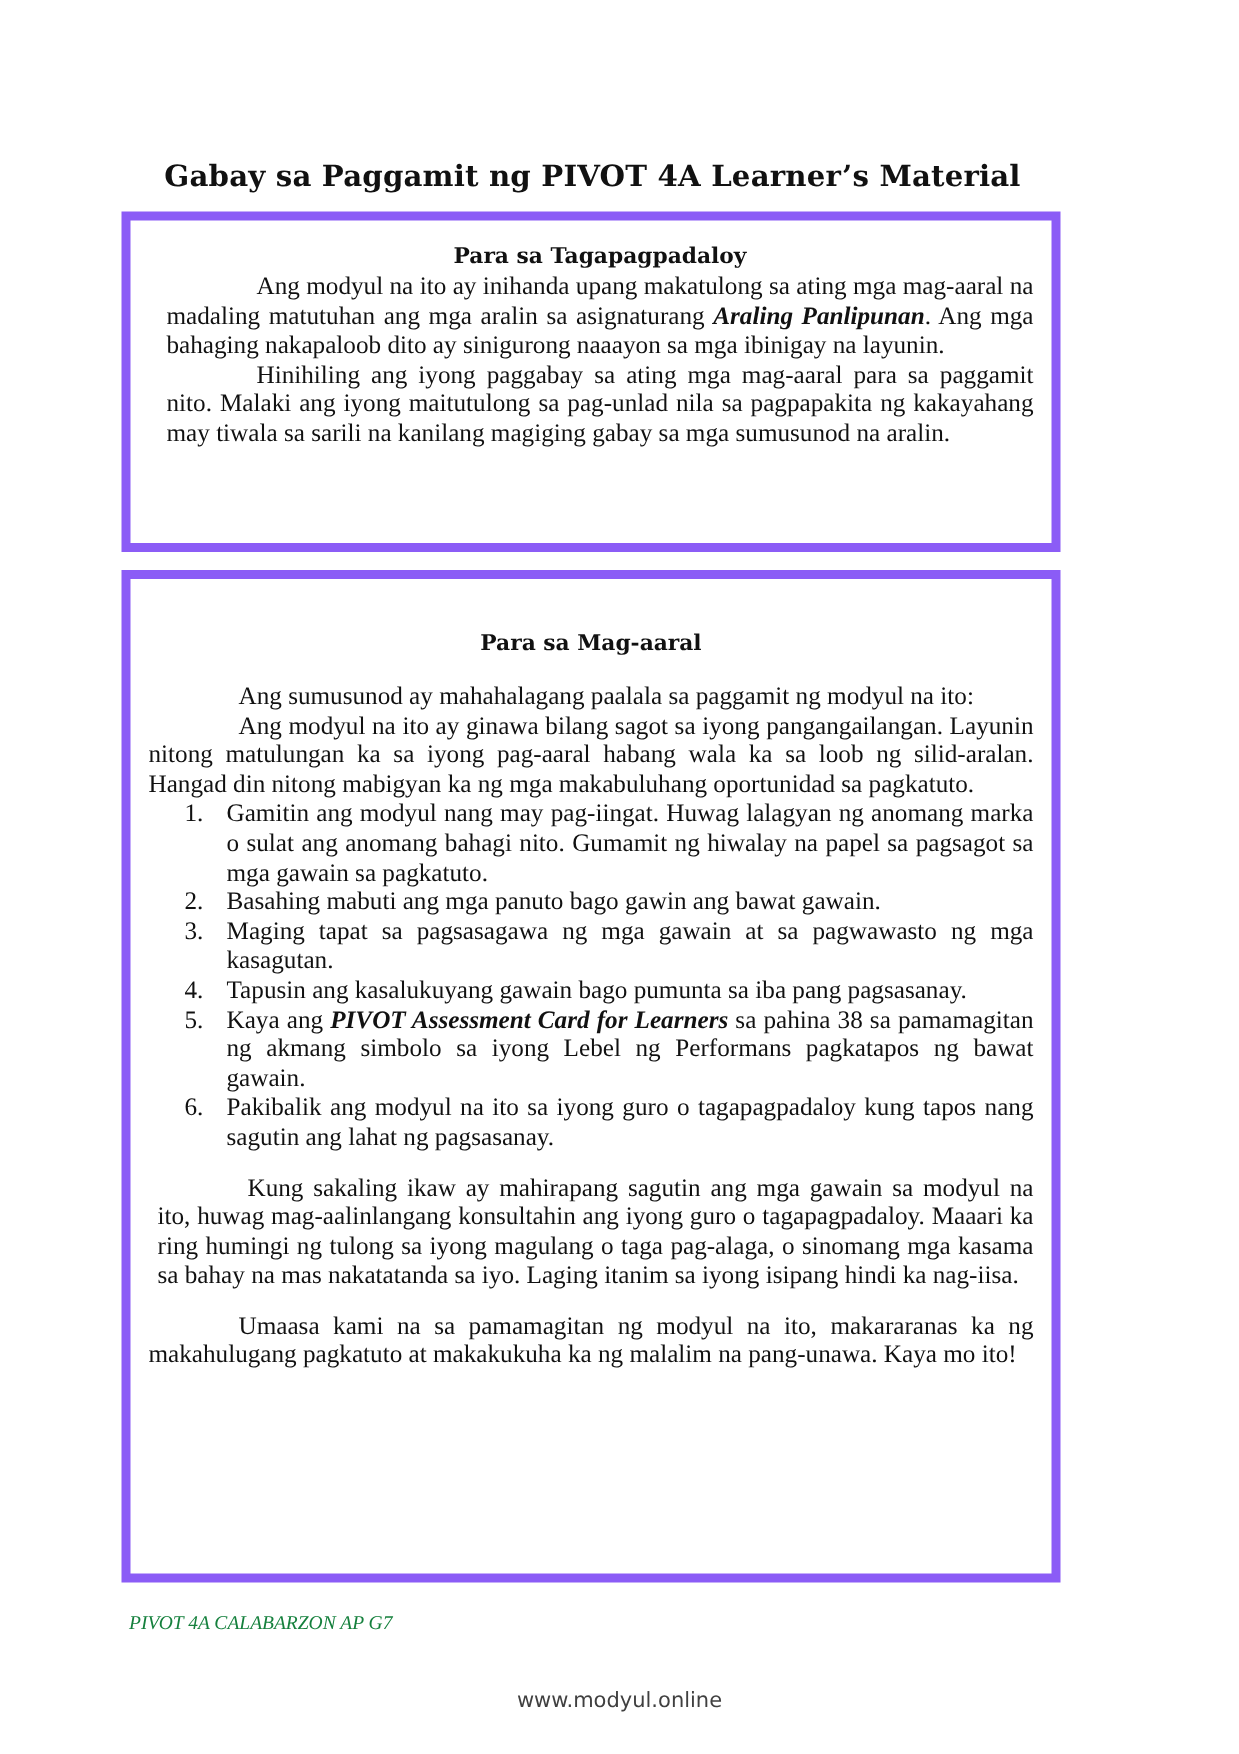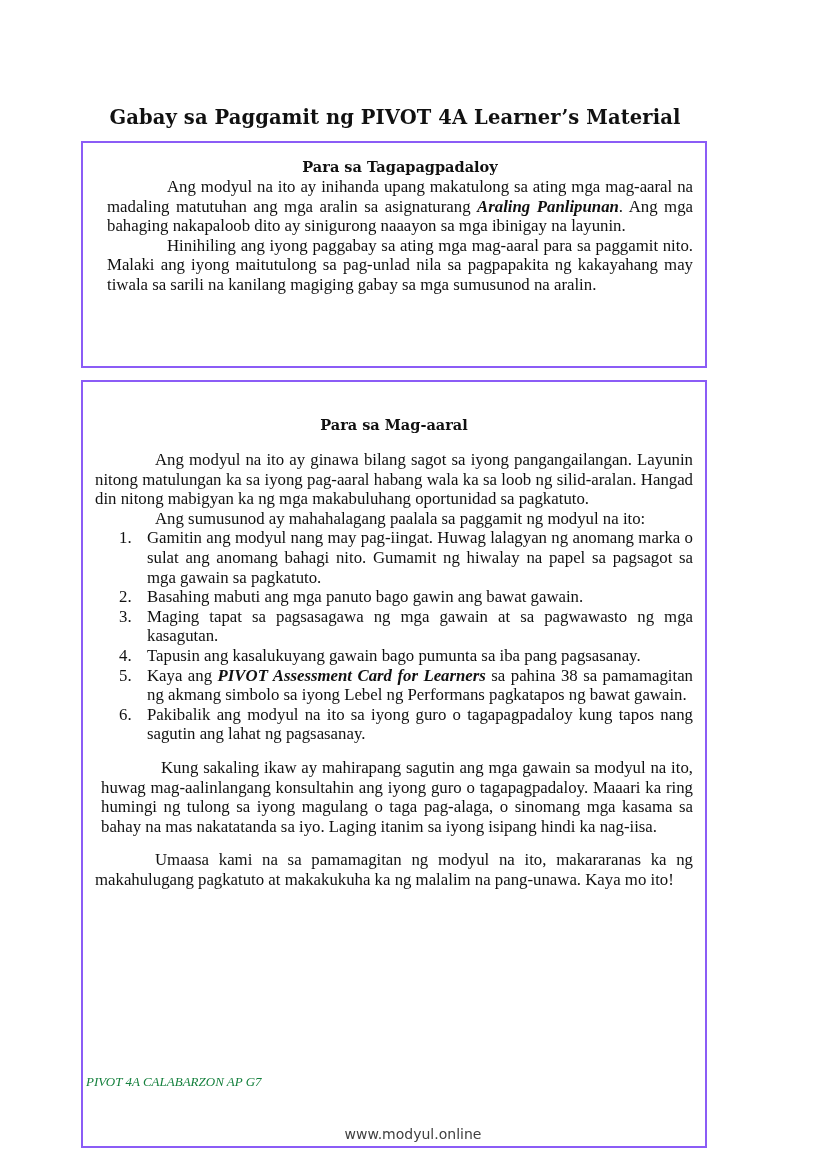--- a/index.html
+++ b/index.html
@@ -1,22 +1,22 @@
 <!DOCTYPE html>
 <html><head>
 <meta charset="utf-8">
 <style>
   html, body { margin: 0; padding: 0; background: #ffffff; }
   body { width: 826px; height: 1169px; position: relative; overflow: hidden;
          font-family: "DejaVu Serif", "Liberation Serif", serif; color: #111; }
   .title { position: absolute; left: 0; width: 790px; top: 106px; text-align: center;
            font-family: "DejaVu Serif", serif; font-weight: bold; font-size: 19.5px; letter-spacing: 0.1px; }
-  .box { position: absolute; border: 2px solid #8b5cf6; box-sizing: border-box; }
+  .box { position: absolute; border: 6px solid #8b5cf6; box-sizing: border-box; }
   .box1 { left: 81px; top: 141px; width: 626px; height: 227px; padding: 14px 12px 0 24px; }
-  .box2 { left: 81px; top: 380px; width: 626px; height: 768px; padding: 33px 12px 0 12px; }
+  .box2 { left: 81px; top: 380px; width: 626px; height: 675px; padding: 33px 12px 0 12px; }
   .heading { text-align: center; font-weight: bold; font-size: 14.5px; line-height: 20px; margin: 0 0 0 0; }
   .p { font-family: "Liberation Serif", serif; font-size: 16.8px; line-height: 19.6px; text-align: justify; margin: 0; }
   .indent { text-indent: 60px; }
   .box1 .p { margin-left: 0; }
   .box2 .heading { margin-bottom: 15px; }
   ol { margin: 0; padding: 0; list-style: none; }
   ol li { font-family: "Liberation Serif", serif; font-size: 16.8px; line-height: 19.6px; text-align: justify;
           position: relative; padding-left: 52px; margin-left: 0; }
   ol li .num { position: absolute; left: 24px; top: 0; }
   .gap { height: 14px; }
@@ -32,22 +32,22 @@
 <div class="title">Gabay sa Paggamit ng PIVOT 4A Learner’s Material</div>
 
 <div class="box box1">
   <div class="heading">Para sa Tagapagpadaloy</div>
   <p class="p indent"><span>Ang modyul na ito ay inihanda upang makatulong sa ating mga mag-aaral na madaling matutuhan ang mga aralin sa asignaturang </span><b>Araling Panlipunan</b><span>. Ang mga bahaging nakapaloob dito ay sinigurong naaayon sa mga ibinigay na layunin.</span></p>
   <p class="p indent">Hinihiling ang iyong paggabay sa ating mga mag-aaral para sa paggamit nito. Malaki ang iyong maitutulong sa pag-unlad nila sa pagpapakita ng kakayahang may tiwala sa sarili na kanilang magiging gabay sa mga sumusunod na aralin.</p>
 </div>
 
 <div class="box box2">
   <div class="heading">Para sa Mag-aaral</div>
+  <p class="p indent">Ang sumusunod ay mahahalagang paalala sa paggamit ng modyul na ito:</p>
   <p class="p indent" style="padding-left:0;margin-left:0;">Ang modyul na ito ay ginawa bilang sagot sa iyong pangangailangan. Layunin nitong matulungan ka sa iyong pag-aaral habang wala ka sa loob ng silid-aralan. Hangad din nitong mabigyan ka ng mga makabuluhang oportunidad sa pagkatuto.</p>
-  <p class="p indent">Ang sumusunod ay mahahalagang paalala sa paggamit ng modyul na ito:</p>
   <ol>
     <li><span class="num">1.</span><span>Gamitin ang modyul nang may pag-iingat. Huwag lalagyan ng anomang marka o sulat ang anomang bahagi nito. Gumamit ng hiwalay na papel sa pagsagot sa mga gawain sa pagkatuto.</span></li>
     <li><span class="num">2.</span><span>Basahing mabuti ang mga panuto bago gawin ang bawat gawain.</span></li>
     <li><span class="num">3.</span><span>Maging tapat sa pagsasagawa ng mga gawain at sa pagwawasto ng mga kasagutan.</span></li>
     <li><span class="num">4.</span><span>Tapusin ang kasalukuyang gawain bago pumunta sa iba pang pagsasanay.</span></li>
     <li><span class="num">5.</span><span>Kaya ang </span><b>PIVOT Assessment Card for Learners</b><span> sa pahina 38 sa pamamagitan ng akmang simbolo sa iyong Lebel ng Performans pagkatapos ng bawat gawain.</span></li>
     <li><span class="num">6.</span><span>Pakibalik ang modyul na ito sa iyong guro o tagapagpadaloy kung tapos nang sagutin ang lahat ng pagsasanay.</span></li>
   </ol>
   <div class="gap"></div>
   <p class="p indent" style="padding-left:6px;">Kung sakaling ikaw ay mahirapang sagutin ang mga gawain sa modyul na ito, huwag mag-aalinlangang konsultahin ang iyong guro o tagapagpadaloy. Maaari ka ring humingi ng tulong sa iyong magulang o taga pag-alaga, o sinomang mga kasama sa bahay na mas nakatatanda sa iyo. Laging itanim sa iyong isipang hindi ka nag-iisa.</p>

